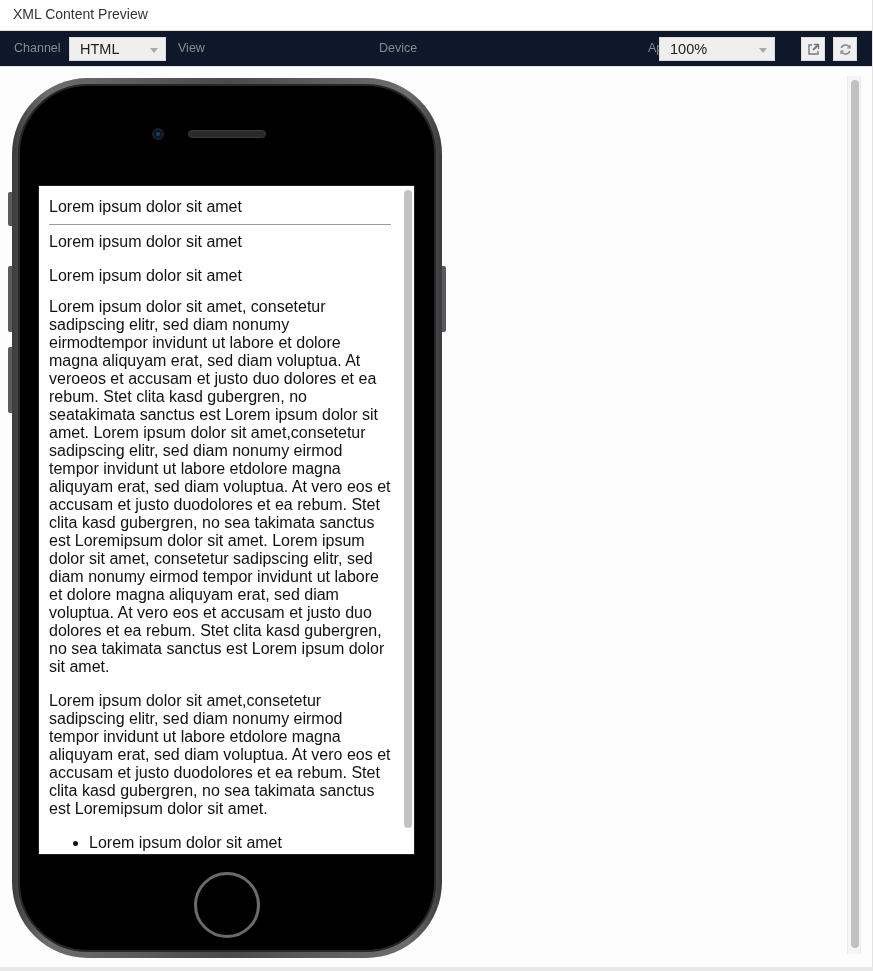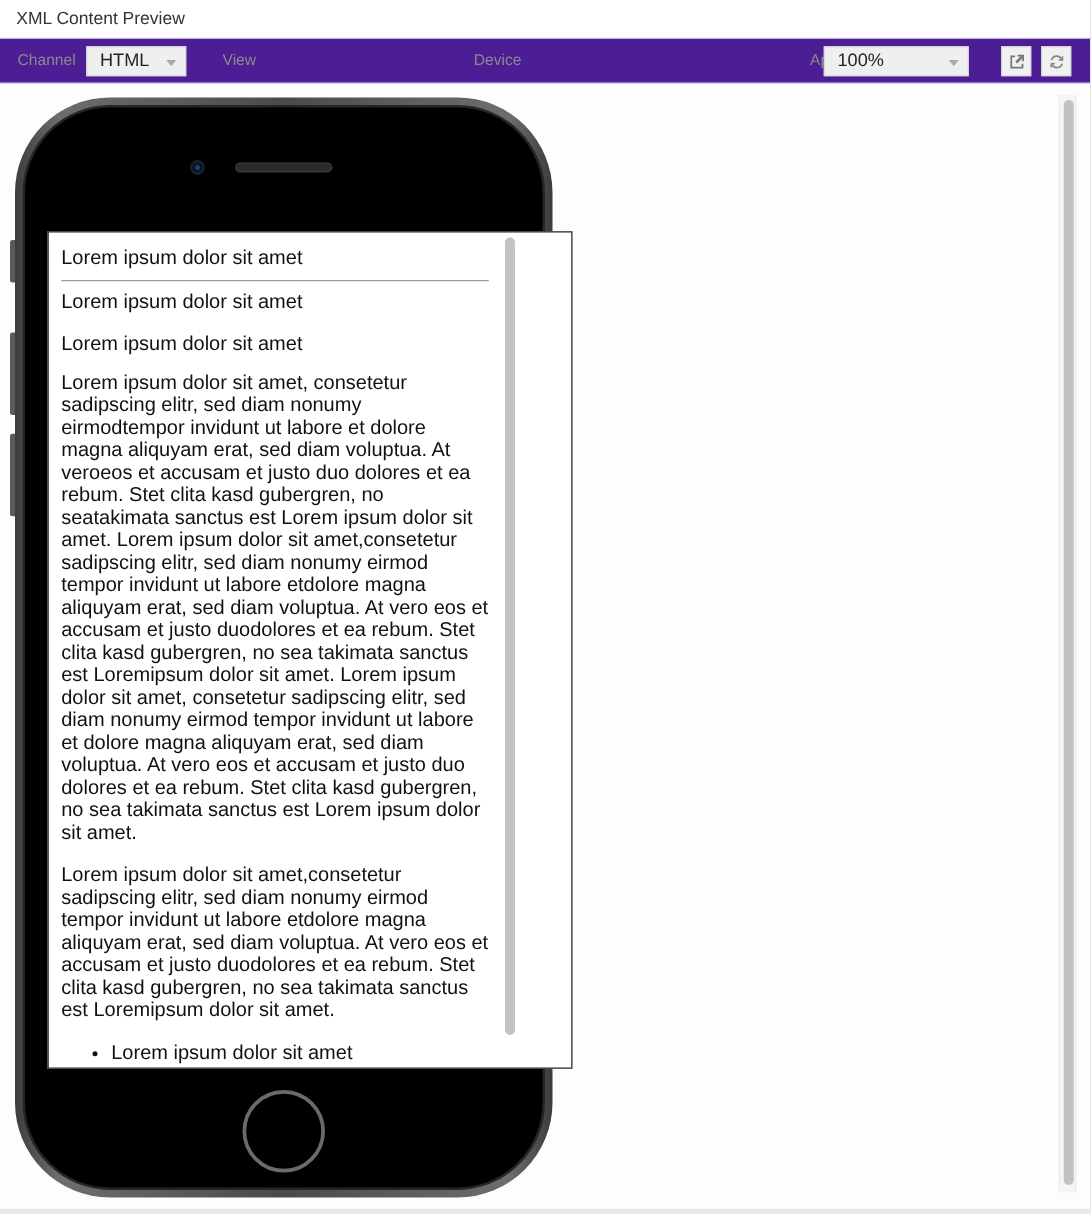--- a/index.html
+++ b/index.html
@@ -1,58 +1,58 @@
 <!DOCTYPE html>
 <html><head>
 <meta charset="utf-8">
 <style>
   * { box-sizing: border-box; margin: 0; padding: 0; }
   html, body { width: 873px; height: 971px; overflow: hidden; background: #fff; font-family: "Liberation Sans", sans-serif; }
   .titlebar { position: absolute; left: 0; top: 0; width: 873px; height: 31px; background: #fff; border-bottom: 1px solid #e2e2e2; border-right: 1px solid #e2e2e2; }
   .titlebar .title { position: absolute; left: 13px; top: 6px; font-size: 14px; color: #333; }
-  .toolbar { position: absolute; left: 0; top: 31px; width: 873px; height: 36px; background: #4c1d95; border-bottom: 1px solid #e2e2e2; border-right: 1px solid #e2e2e2; }
+  .toolbar { position: absolute; left: 0; top: 31px; width: 873px; height: 36px; background: #0f172a; border-bottom: 1px solid #e2e2e2; border-right: 1px solid #e2e2e2; }
   .tb-label { position: absolute; top: 10px; font-size: 12.5px; color: #8a8a8a; }
   .tb-select { position: absolute; top: 6px; height: 24px; background: #efefef; border: 1px solid #dadada; font-size: 14.5px; color: #222; padding-left: 10px; line-height: 22px; }
   .tb-select .caret { position: absolute; right: 7px; top: 10px; width: 0; height: 0; border-left: 4px solid transparent; border-right: 4px solid transparent; border-top: 5px solid #aaa; }
   .tb-btn { position: absolute; top: 6px; width: 24px; height: 24px; background: #f0f0f0; border: 1px solid #dadada; display: flex; align-items: center; justify-content: center; }
   .main { position: absolute; left: 0; top: 67px; width: 873px; height: 901px; background: #fdfdfd; border-right: 1px solid #e2e2e2; }
   .bottom-strip { position: absolute; left: 0; top: 967px; width: 873px; height: 4px; background: #e8e8e8; }
   .outer-scroll { position: absolute; left: 847px; top: 76px; width: 14px; height: 878px; background: #f5f5f5; border-left: 1px solid #ebebeb; border-right: 1px solid #ebebeb; }
   .outer-thumb { position: absolute; left: 3px; top: 4px; width: 8px; height: 868px; background: #c1c1c1; border-radius: 4px; }
 
   .phone { position: absolute; left: 12px; top: 78px; width: 430px; height: 880px; border-radius: 76px; background: linear-gradient(90deg, #3c3c3e, #6d6d70 8%, #4a4a4d 50%, #6d6d70 92%, #3c3c3e); }
   .phone-inner { position: absolute; left: 6px; top: 6px; right: 6px; bottom: 6px; border-radius: 70px; background: #000; border: 2px solid #262628; }
   .side-btn { position: absolute; width: 5px; background: #5a5a5d; border-radius: 2px 0 0 2px; }
   .side-btn.right { border-radius: 0 2px 2px 0; }
   .camera { position: absolute; left: 152px; top: 128px; width: 12px; height: 12px; border-radius: 50%; background: #0b1422; border: 2px solid #1a1f2a; }
   .camera::after { content: ""; position: absolute; left: 2px; top: 2px; width: 4px; height: 4px; border-radius: 50%; background: #1e3f72; }
   .speaker { position: absolute; left: 188px; top: 130px; width: 78px; height: 8px; border-radius: 4px; background: #2a2a2a; border: 1px solid #3c3c3c; }
   .home-btn { position: absolute; left: 194px; top: 872px; width: 66px; height: 66px; border-radius: 50%; border: 3px solid #6b6b6d; background: #000; }
 
-  .screen { position: absolute; left: 38px; top: 185px; width: 420px; height: 670px; background: #fff; border: 1px solid #222; overflow: hidden; }
+  .screen { position: absolute; left: 38px; top: 185px; width: 377px; height: 670px; background: #fff; border: 1px solid #222; overflow: hidden; }
   .screen-content { position: absolute; left: 10px; top: 0; width: 342px; font-size: 16px; line-height: 18px; color: #111; }
   .screen-content p { margin: 0; }
   .screen-content .h { margin-top: 12px; }
   .screen-content hr { border: none; border-top: 1px solid #9a9a9a; margin: 8px 0 0 0; }
   .screen-content .p1 { margin-top: 13px; }
   .screen-content .gap { margin-top: 16px; }
   .screen-content ul { margin-top: 16px; padding-left: 40px; }
   .screen-scroll { position: absolute; left: 364px; top: 2px; width: 10px; height: 638px; }
   .screen-thumb { position: absolute; left: 1px; top: 2px; width: 8px; height: 638px; background: #c3c3c3; border-radius: 4px; }
 </style>
 </head>
 <body>
 
 <div class="titlebar">
   <span class="title">XML Content Preview</span>
 </div>
 
 <div class="toolbar">
   <span class="tb-label" style="left:14px">Channel</span>
-  <div class="tb-select" style="left:69px;width:80px">
+  <div class="tb-select" style="left:69px;width:97px">
     <span>HTML</span>
     <span class="caret"></span>
   </div>
 
   <span class="tb-label" style="left:178px">View</span>
 
   <span class="tb-label" style="left:379px">Device</span>
 
   <span class="tb-label" style="left:648px">Apple</span>
   <div class="tb-select" style="left:659px;width:116px">

